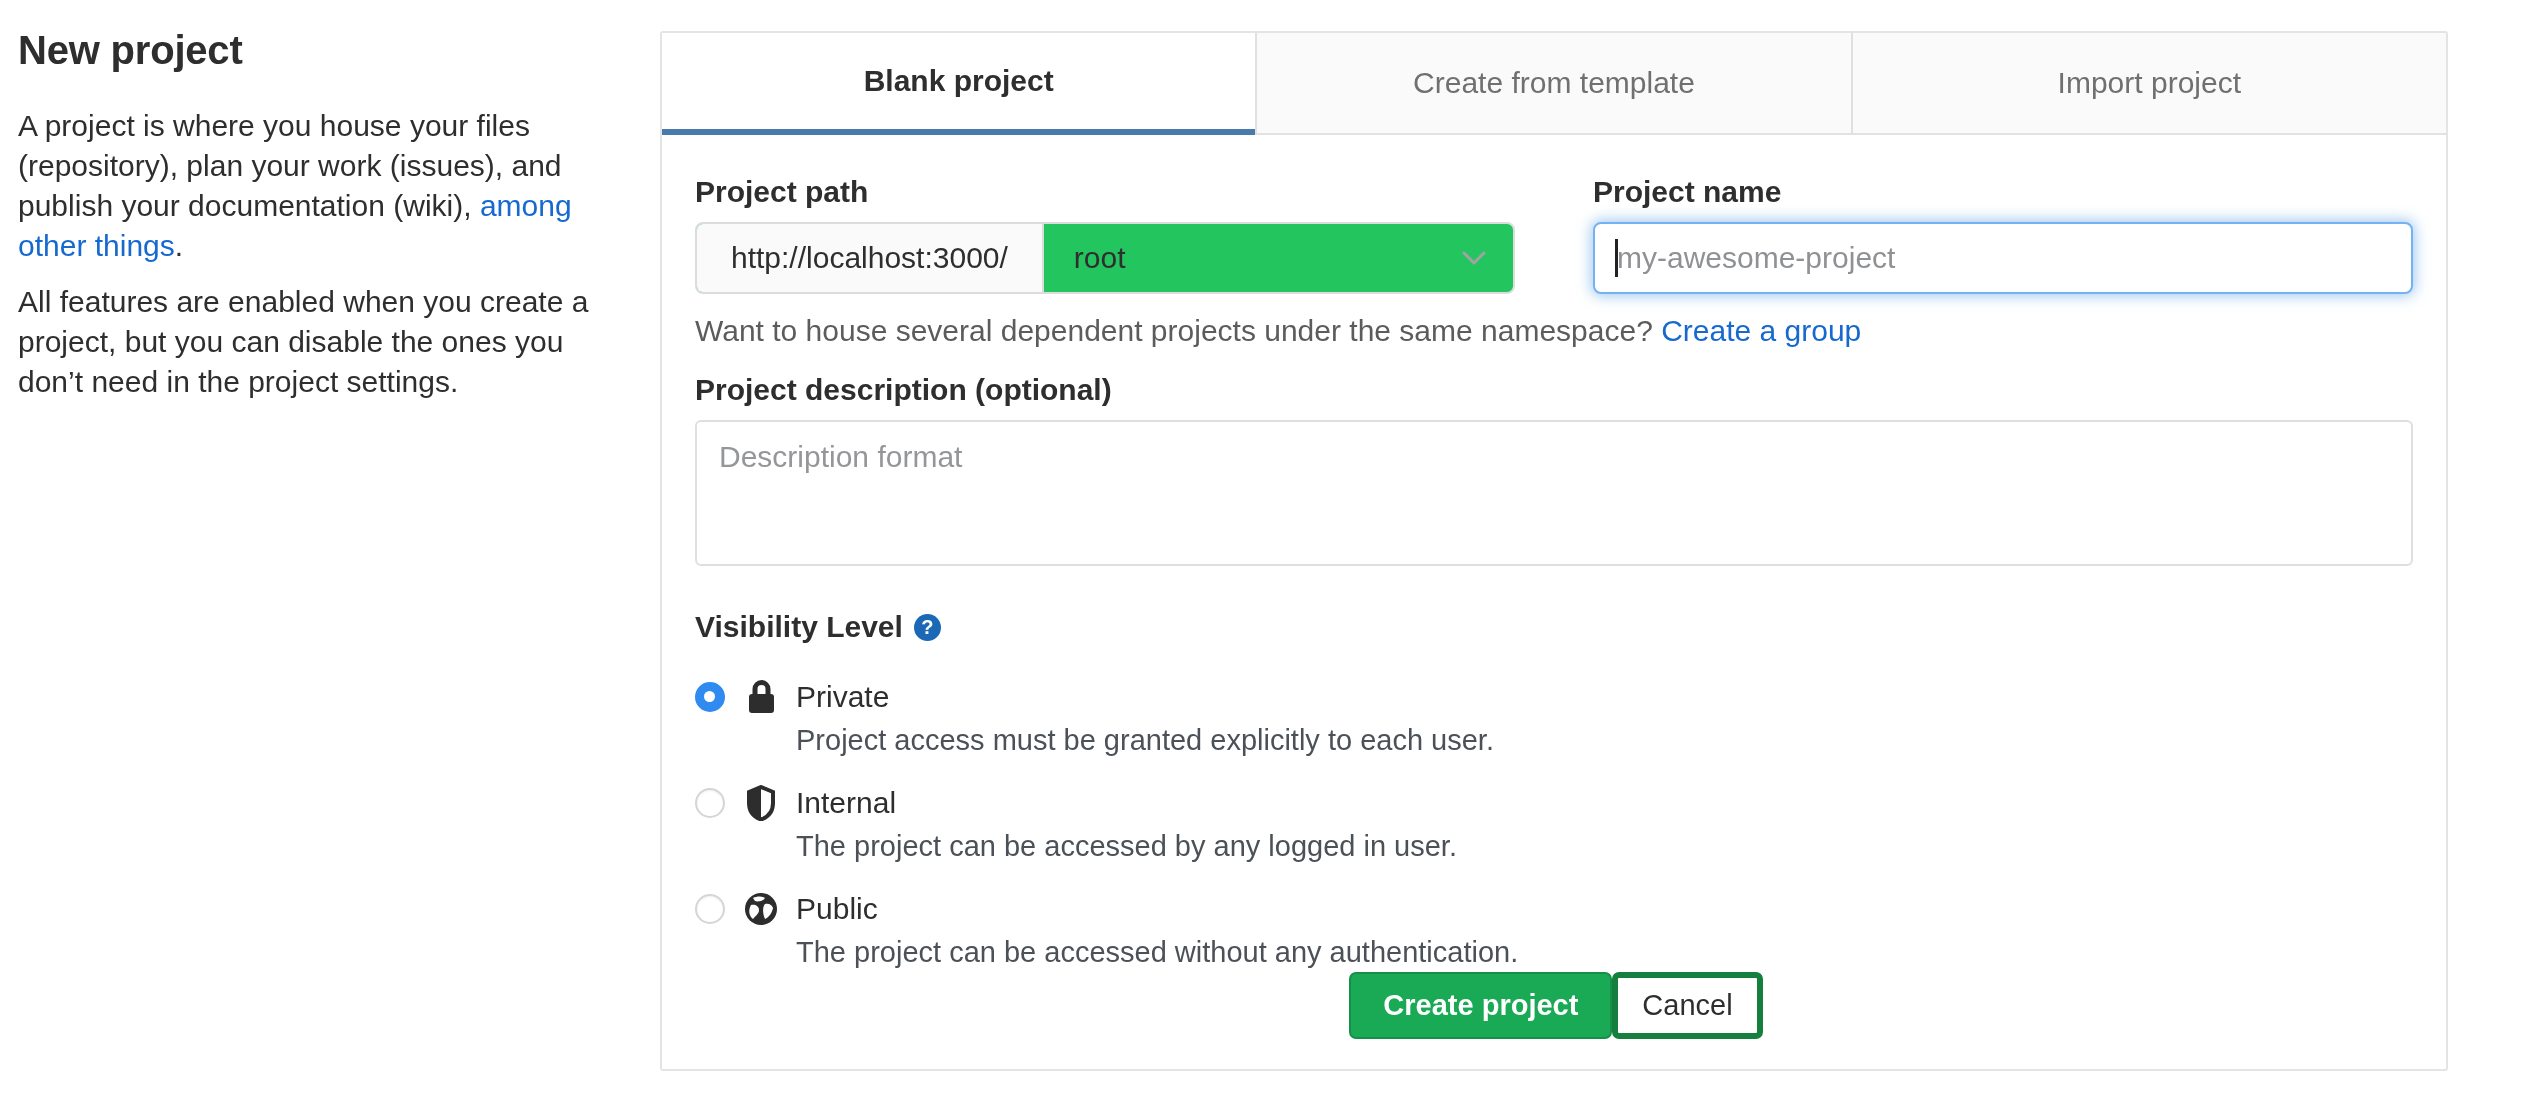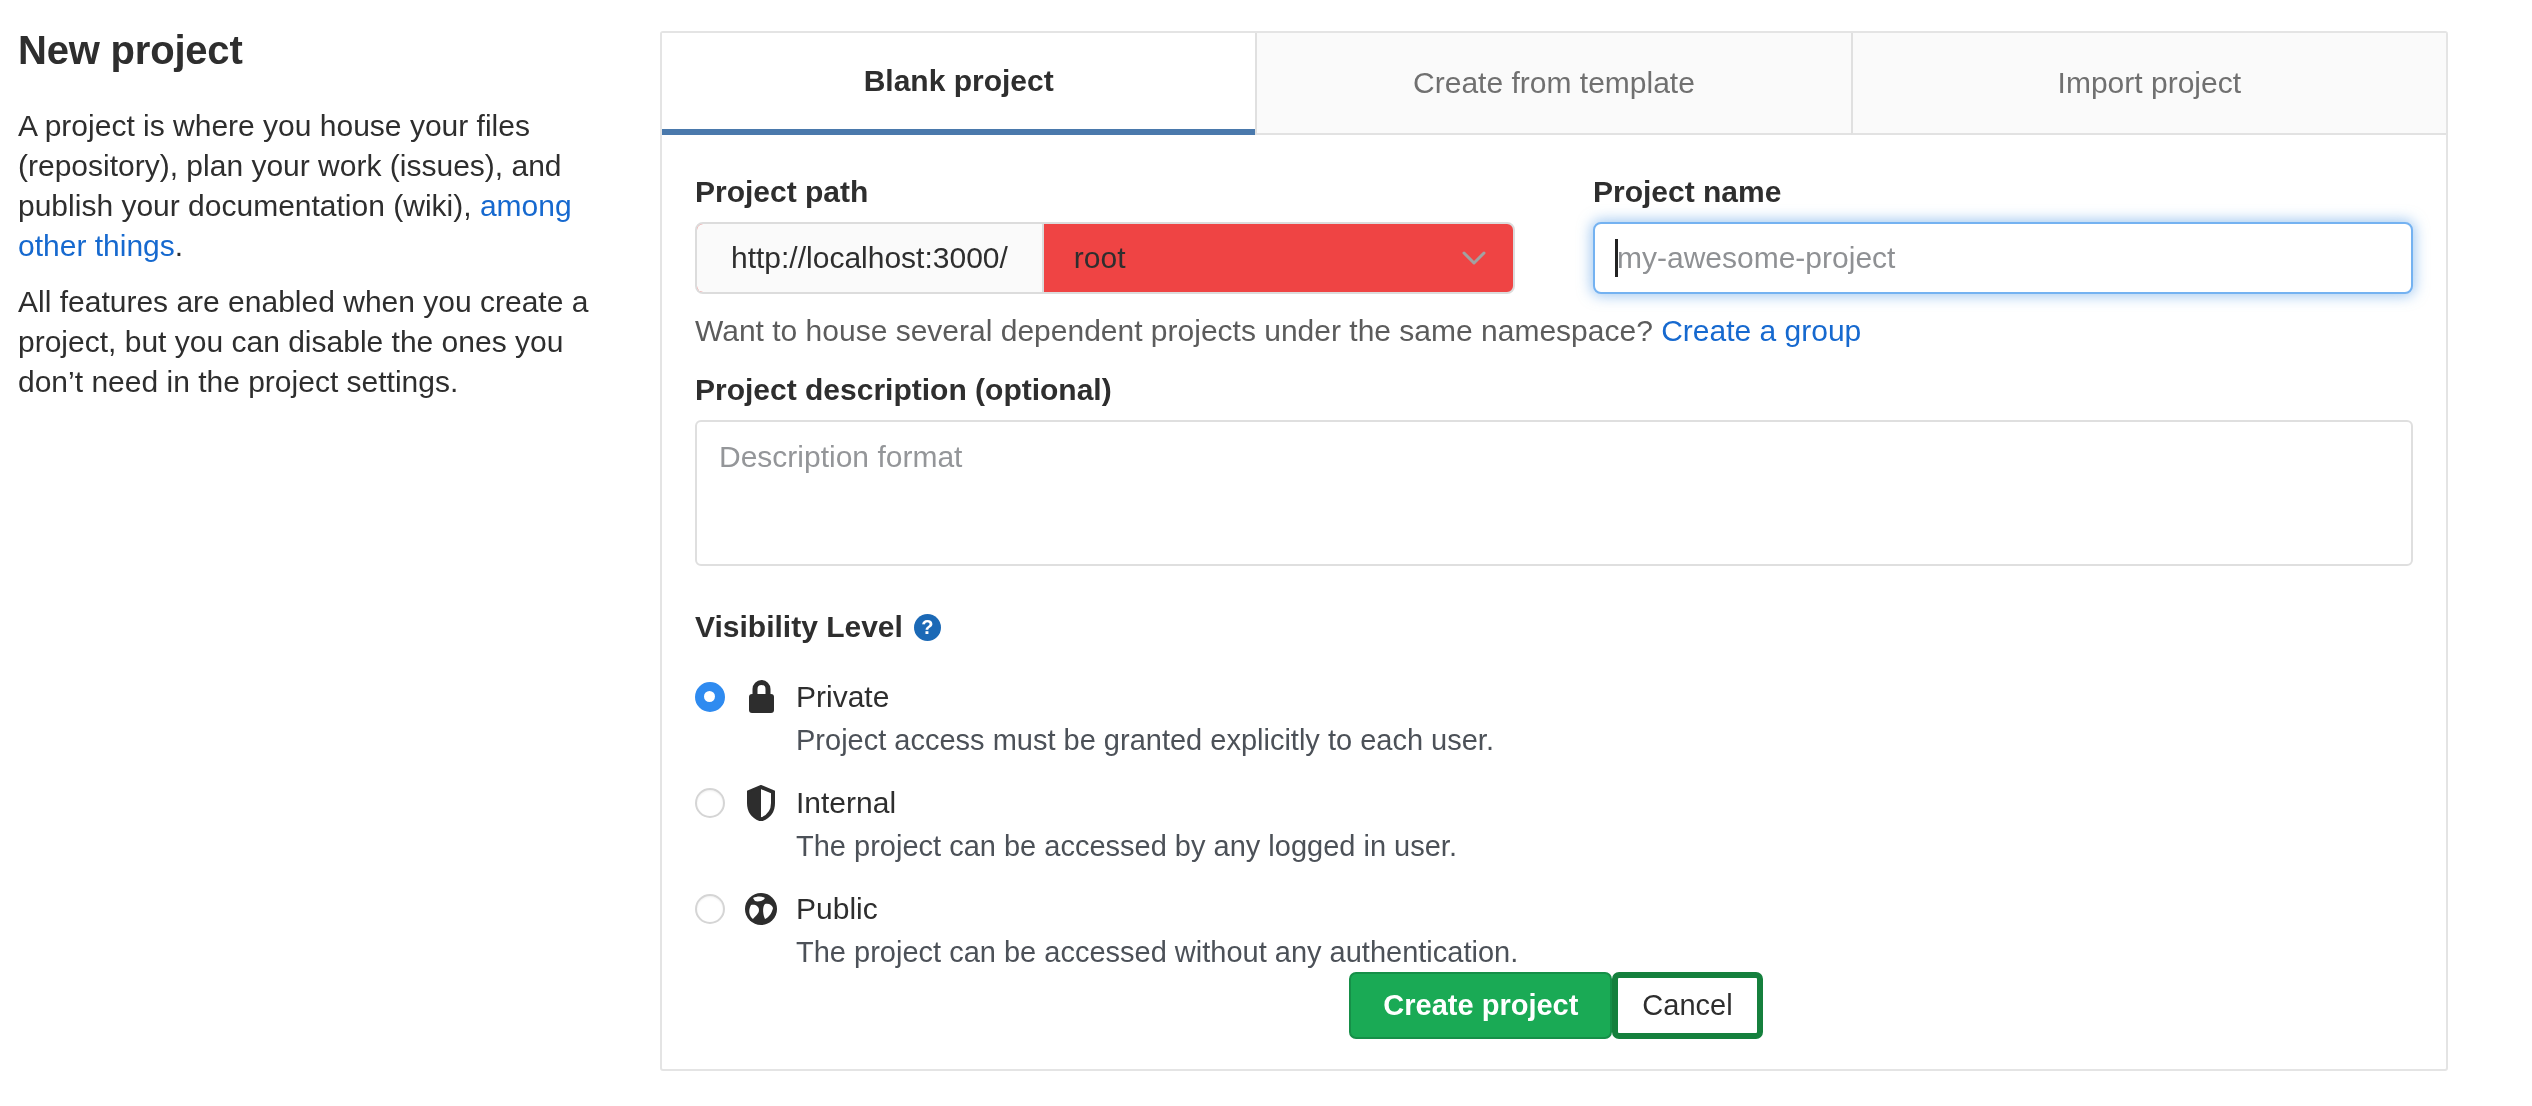--- a/index.html
+++ b/index.html
@@ -36,21 +36,21 @@
     border-bottom: 6px solid #4a79ac;
   }
 
   
   .panel-body { padding: 40px 33px 0 33px; }
   .form-grid { display: grid; grid-template-columns: 1fr 1fr; column-gap: 78px; }
   .field-label { font-size: 30px; font-weight: 700; color: #2e2e2e; margin-bottom: 13px; }
 
   .path-group {
     display: flex; height: 72px; border: 2px solid #dcdcdc; border-radius: 8px;
-    background: #ef4444; overflow: hidden;
+    background: #22c55e; overflow: hidden;
   }
   .path-addon {
     background: #fafafa; border-right: 2px solid #dcdcdc;
     display: flex; align-items: center; padding: 0 34px;
     font-size: 30px; color: #2e2e2e; white-space: nowrap;
   }
   .path-select {
     flex: 1; position: relative; display: flex; align-items: center;
     padding: 0 30px; font-size: 30px; color: #2e2e2e; cursor: pointer;
   }

